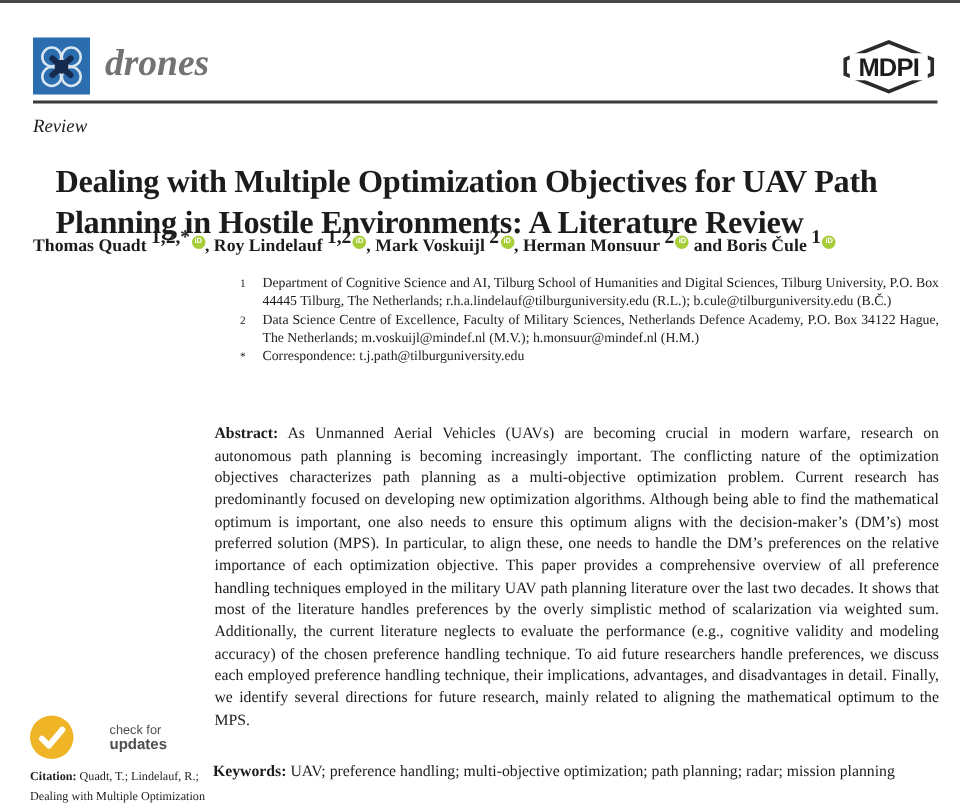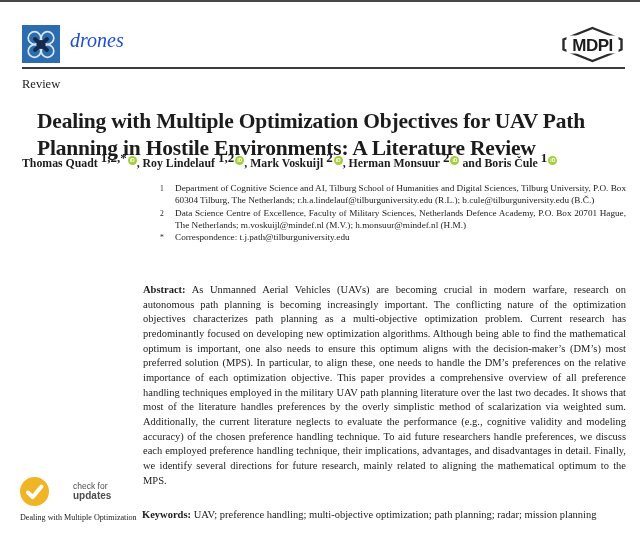--- a/index.html
+++ b/index.html
@@ -5,28 +5,28 @@
   html,body { margin:0; padding:0; background:#ffffff; }
   .page {
     position:relative; width:640px; height:539px; background:#ffffff;
     overflow:hidden; font-family:"Liberation Serif", serif; color:#1c1c1c;
   }
   .top-strip { position:absolute; top:0; left:0; width:640px; height:2px; background:#474747; }
 
   
   .journal-logo { position:absolute; left:22px; top:25px; width:38px; height:38px; background:#2b6daf; }
   .journal-name {
-    position:absolute; left:70px; top:29px; font-style:italic; font-weight:normal;
-    font-size:20px; color:#1d4ed8;
+    position:absolute; left:70px; top:29px; font-style:italic; font-weight:bold;
+    font-size:25px; color:#737373;
   }
   .mdpi-logo { position:absolute; left:561px; top:26px; width:63px; height:37px; }
   .header-rule { position:absolute; left:22px; top:67px; width:603px; height:2px; background:#3b3b3b; }
 
   
-  .review-label { position:absolute; left:22px; top:77px; font-size:12.5px; }
+  .review-label { position:absolute; left:22px; top:77px; font-style:italic; font-size:12.5px; }
   .paper-title {
     position:absolute; left:22px; top:93px; width:607px; font-weight:bold;
     font-size:21.5px; line-height:26.5px; letter-spacing:-0.2px;
   }
   .authors { position:absolute; left:22px; top:150px; width:612px; font-weight:bold; font-size:11.8px; }
   .authors sup { font-size:13px; font-weight:bold; }
   .orcid {
     display:inline-block; width:9px; height:9px; border-radius:50%; background:#a6ce39;
     color:#ffffff; font-size:5px; line-height:9px; text-align:center; vertical-align:super;
     font-family:"Liberation Sans", sans-serif; font-weight:bold; margin-left:1px;
@@ -85,25 +85,25 @@
 
   <h1 class="paper-title" style="margin:15px; font-size:21.5px;">Dealing with Multiple Optimization Objectives for UAV Path Planning in Hostile Environments: A Literature Review</h1>
 
   <div class="authors">
     <span><span>Thomas Quadt</span>&nbsp;<sup>1,2,*</sup><span class="orcid">iD</span><span>, </span></span><span><span>Roy Lindelauf</span>&nbsp;<sup>1,2</sup><span class="orcid">iD</span><span>, </span></span><span><span>Mark Voskuijl</span>&nbsp;<sup>2</sup><span class="orcid">iD</span><span>, </span></span><span><span>Herman Monsuur</span>&nbsp;<sup>2</sup><span class="orcid">iD</span><span> and </span></span><span><span>Boris Čule</span>&nbsp;<sup>1</sup><span class="orcid">iD</span></span>
   </div>
 
   <div class="affiliations">
     <div class="aff">
       <span class="aff-marker">1</span>
-      <span class="aff-text">Department of Cognitive Science and AI, Tilburg School of Humanities and Digital Sciences, Tilburg University, P.O. Box 60304 Tilburg, The Netherlands; r.h.a.lindelauf@tilburguniversity.edu (R.L.); b.cule@tilburguniversity.edu (B.Č.)</span>
+      <span class="aff-text">Department of Cognitive Science and AI, Tilburg School of Humanities and Digital Sciences, Tilburg University, P.O. Box 44445 Tilburg, The Netherlands; r.h.a.lindelauf@tilburguniversity.edu (R.L.); b.cule@tilburguniversity.edu (B.Č.)</span>
     </div>
     <div class="aff">
       <span class="aff-marker">2</span>
-      <span class="aff-text">Data Science Centre of Excellence, Faculty of Military Sciences, Netherlands Defence Academy, P.O. Box 20701 Hague, The Netherlands; m.voskuijl@mindef.nl (M.V.); h.monsuur@mindef.nl (H.M.)</span>
+      <span class="aff-text">Data Science Centre of Excellence, Faculty of Military Sciences, Netherlands Defence Academy, P.O. Box 34122 Hague, The Netherlands; m.voskuijl@mindef.nl (M.V.); h.monsuur@mindef.nl (H.M.)</span>
     </div>
     <div class="aff">
       <span class="aff-marker">*</span>
       <span class="aff-text">Correspondence: t.j.path@tilburguniversity.edu</span>
     </div>
   </div>
 
   <div class="abstract">
     <b>Abstract:</b><span> As Unmanned Aerial Vehicles (UAVs) are becoming crucial in modern warfare, research on autonomous path planning is becoming increasingly important. The conflicting nature of the optimization objectives characterizes path planning as a multi-objective optimization problem. Current research has predominantly focused on developing new optimization algorithms. Although being able to find the mathematical optimum is important, one also needs to ensure this optimum aligns with the decision-maker’s (DM’s) most preferred solution (MPS). In particular, to align these, one needs to handle the DM’s preferences on the relative importance of each optimization objective. This paper provides a comprehensive overview of all preference handling techniques employed in the military UAV path planning literature over the last two decades. It shows that most of the literature handles preferences by the overly simplistic method of scalarization via weighted sum. Additionally, the current literature neglects to evaluate the performance (e.g., cognitive validity and modeling accuracy) of the chosen preference handling technique. To aid future researchers handle preferences, we discuss each employed preference handling technique, their implications, advantages, and disadvantages in detail. Finally, we identify several directions for future research, mainly related to aligning the mathematical optimum to the MPS.</span>
   </div>
@@ -118,15 +118,16 @@
         <path d="M8 15.5 l4.6 4.6 L21.5 9.5" fill="none" stroke="#ffffff" stroke-width="4" stroke-linecap="round" stroke-linejoin="round"></path>
       </svg>
     </span>
     <span class="cm-text">
       <span>check for</span><br>
       <span class="cm-bold">updates</span>
     </span>
   </div>
 
   <div class="citation">
+    <div class="cit-line"><b>Citation:</b><span> Quadt, T.; Lindelauf, R.;</span></div>
     <div class="cit-line">Dealing with Multiple Optimization</div>
   </div>
 </div>
 
 </body></html>

